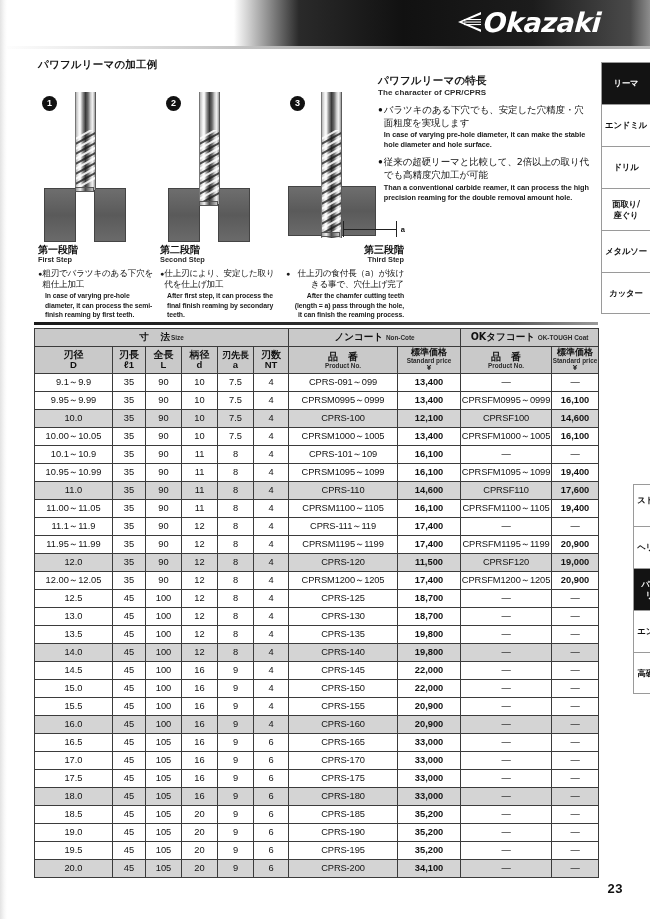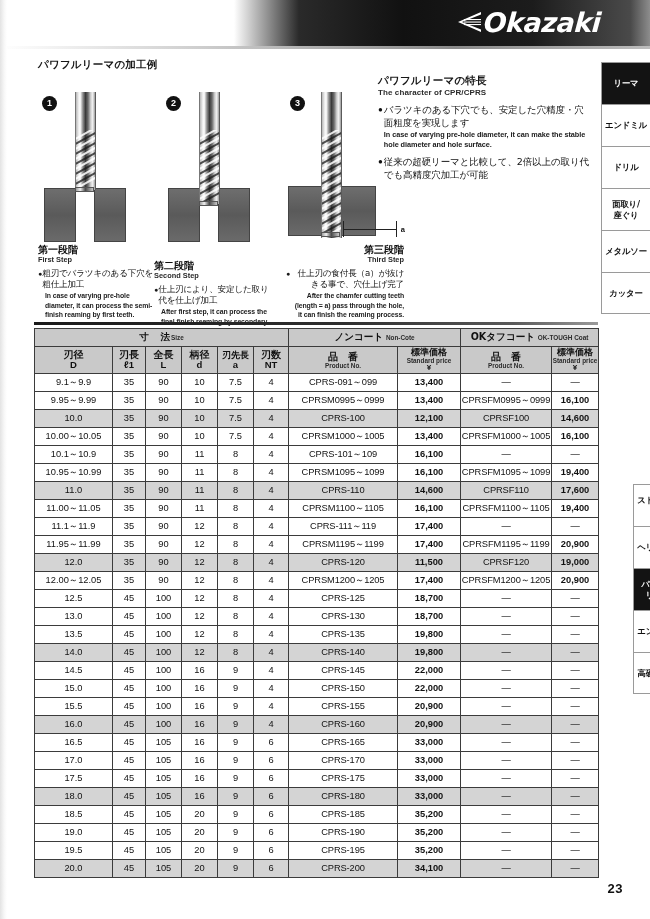--- a/index.html
+++ b/index.html
@@ -448,20 +448,21 @@
       <div class="bullet-body">
         <div class="bullet-jp">バラツキのある下穴でも、安定した穴精度・穴面粗度を実現します</div>
         <div class="bullet-en">In case of varying pre-hole diameter, it can make the stable hole diameter and hole surface.</div>
       </div>
     </div>
 
     <div class="bullet-item">
       <span class="bullet-dot">●</span>
       <div class="bullet-body">
         <div class="bullet-jp">従来の超硬リーマと比較して、2倍以上の取り代でも高精度穴加工が可能</div>
+        <div class="bullet-en">Than a conventional carbide reamer, it can process the high precision reaming for the double removal amount hole.</div>
       </div>
     </div>
   </div>
 
   <div id="figures">
 
     <div class="fig" style="left:0;">
       <div class="fig-num">1</div>
       <div class="workpiece" style="left:6px; top:96px; width:30px; height:52px;"></div>
       <div class="workpiece" style="left:56px; top:96px; width:30px; height:52px;"></div>
@@ -549,21 +550,21 @@
     <div class="step" style="left:0;">
       <div class="step-jp-title">第一段階</div>
       <div class="step-en-title">First Step</div>
       <div class="step-row">
         <span class="step-dot">●</span>
         <span class="step-jp">粗刃でバラツキのある下穴を粗仕上加工</span>
       </div>
       <div class="step-en">In case of varying pre-hole diameter, it can process the semi-finish reaming by first teeth.</div>
     </div>
 
-    <div class="step" style="left:116px;margin-top:16px;">
+    <div class="step" style="left:122px;">
       <div class="step-jp-title">第二段階</div>
       <div class="step-en-title">Second Step</div>
       <div class="step-row">
         <span class="step-dot">●</span>
         <span class="step-jp">仕上刃により、安定した取り代を仕上げ加工</span>
       </div>
       <div class="step-en">After first step, it can process the final finish reaming by secondary teeth.</div>
     </div>
 
     <div class="step" style="left:248px;text-align:right;">

